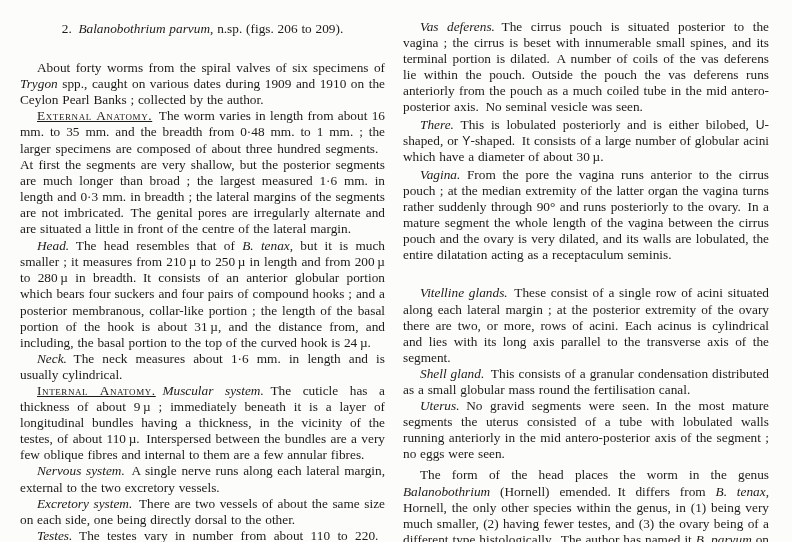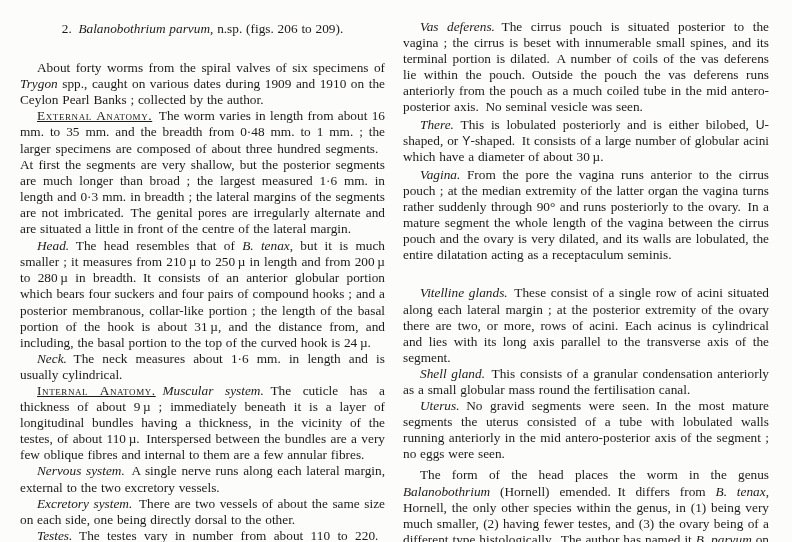--- a/index.html
+++ b/index.html
@@ -72,17 +72,17 @@
       <p class="para"><span class="seg-sc">Internal Anatomy.</span><span> </span><span class="seg-i">Muscular system.</span><span> The cuticle has a thickness of about 9 µ&nbsp;; immediately beneath it is a layer of longitudinal bundles having a thickness, in the vicinity of the testes, of about 110 µ. Interspersed between the bundles are a very few oblique fibres and internal to them are a few annular fibres.</span></p>
       <p class="para"><span class="seg-i">Nervous system.</span><span> A single nerve runs along each lateral margin, external to the two excretory vessels.</span></p>
       <p class="para"><span class="seg-i">Excretory system.</span><span> There are two vessels of about the same size on each side, one being directly dorsal to the other.</span></p>
       <p class="para"><span class="seg-i">Testes.</span><span> The testes vary in number from about 110 to 220. When fully mature they are globular and have a diameter of 36 µ.</span></p>
     </div>
   <div class="col" id="col-right">
       <p class="para"><span class="seg-i">Vas deferens.</span><span> The cirrus pouch is situated posterior to the vagina&nbsp;; the cirrus is beset with innumerable small spines, and its terminal portion is dilated. A number of coils of the vas deferens lie within the pouch. Outside the pouch the vas deferens runs anteriorly from the pouch as a much coiled tube in the mid antero-posterior axis. No seminal vesicle was seen.</span></p>
       <p class="para" style="margin-top: 1px;"><span class="seg-i">There.</span><span> This is lobulated posteriorly and is either bilobed, </span><span class="seg-sans">U</span><span>-shaped, or </span><span class="seg-sans">Y</span><span>-shaped. It consists of a large number of globular acini which have a diameter of about 30 µ.</span></p>
       <p class="para" style="margin-top: 2px;"><span class="seg-i">Vagina.</span><span> From the pore the vagina runs anterior to the cirrus pouch&nbsp;; at the median extremity of the latter organ the vagina turns rather suddenly through 90° and runs posteriorly to the ovary. In a mature segment the whole length of the vagina between the cirrus pouch and the ovary is very dilated, and its walls are lobulated, the entire dilatation acting as a receptaculum seminis.</span></p>
       <p class="para" style="margin-top: 22px;"><span class="seg-i">Vitelline glands.</span><span> These consist of a single row of acini situated along each lateral margin&nbsp;; at the posterior extremity of the ovary there are two, or more, rows of acini. Each acinus is cylindrical and lies with its long axis parallel to the transverse axis of the segment.</span></p>
-      <p class="para"><span class="seg-i">Shell gland.</span><span> This consists of a granular condensation anteriorly as a small globular mass round the fertilisation canal.</span></p>
+      <p class="para"><span class="seg-i">Shell gland.</span><span> This consists of a granular condensation distributed as a small globular mass round the fertilisation canal.</span></p>
       <p class="para"><span class="seg-i">Uterus.</span><span> No gravid segments were seen. In the most mature segments the uterus consisted of a tube with lobulated walls running anteriorly in the mid antero-posterior axis of the segment&nbsp;; no eggs were seen.</span></p>
       <p class="para" style="margin-top: 5px;"><span>The form of the head places the worm in the genus </span><span class="seg-i">Balanobothrium</span><span> (Hornell) emended. It differs from </span><span class="seg-i">B. tenax</span><span>, Hornell, the only other species within the genus, in (1) being very much smaller, (2) having fewer testes, and (3) the ovary being of a different type histologically. The author has named it </span><span class="seg-i">B. parvum</span><span> on account of its small size. The type specimens are in the School of Tropical Medicine, Liverpool.</span></p>
     </div>
 </div>
 
 </body></html>

